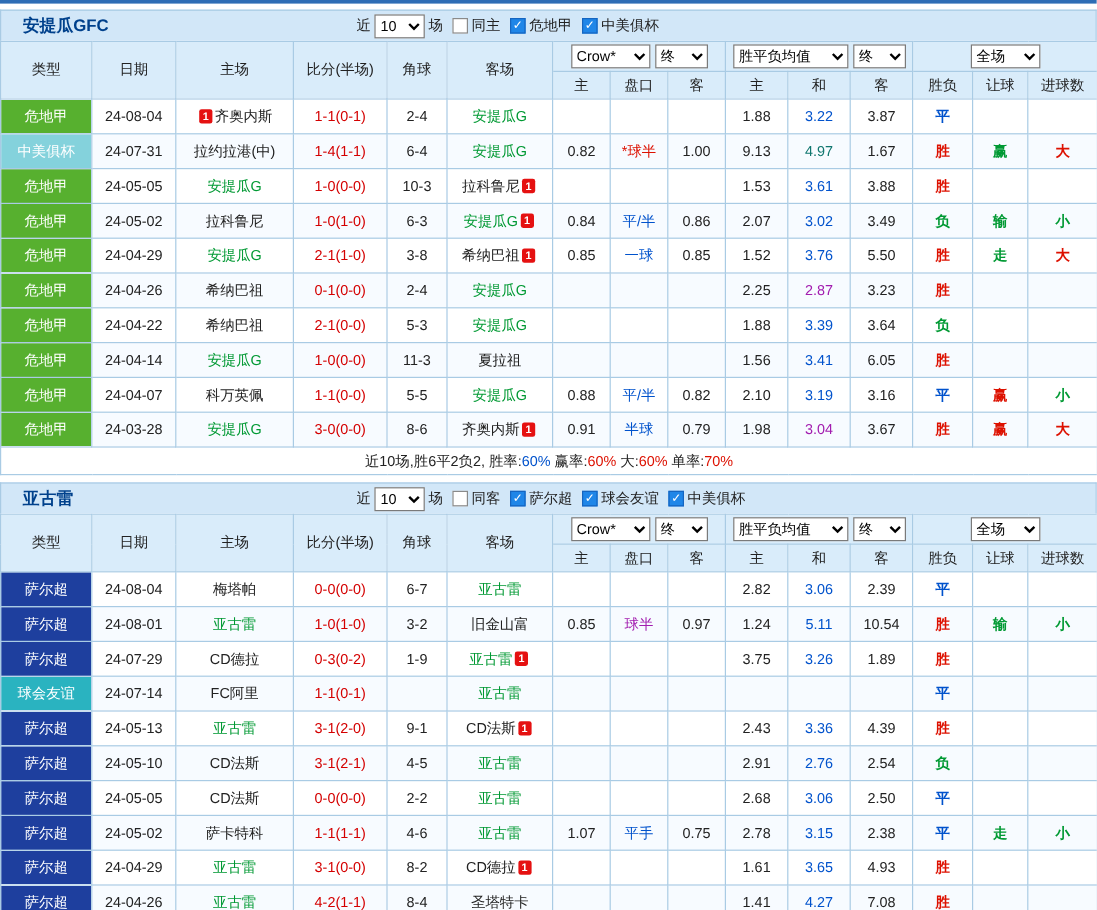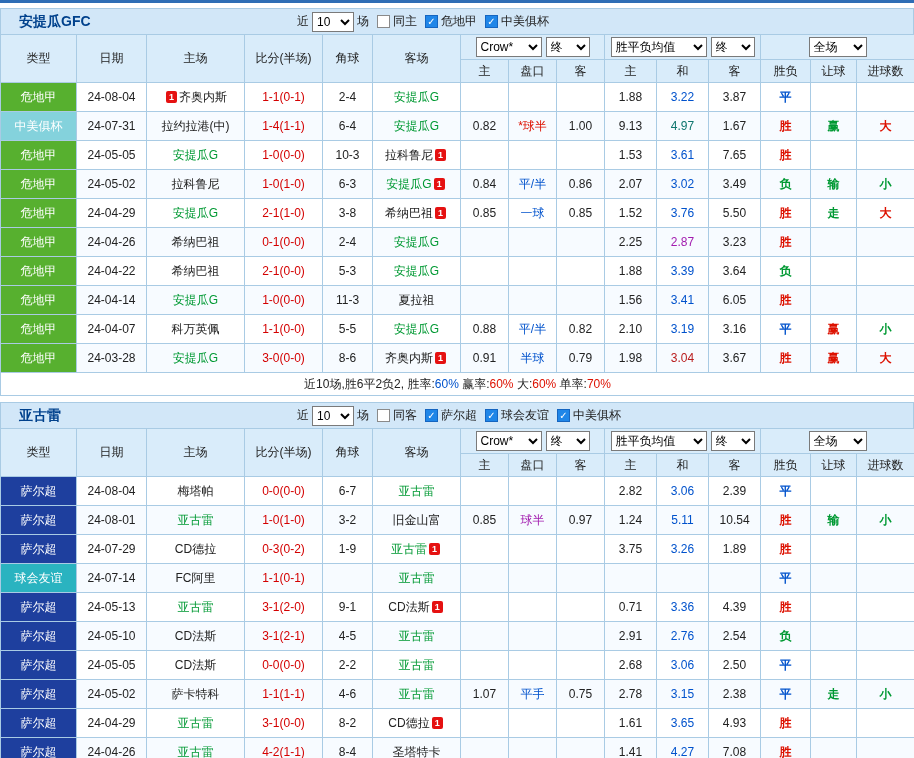--- a/index.html
+++ b/index.html
@@ -133,21 +133,21 @@
           <td>24-05-05</td>
           <td><span class="team-link subj">安提瓜G</span></td>
           <td class="score">1-0(0-0)</td>
           <td>10-3</td>
           <td><span class="team-link">拉科鲁尼<span class="badge">1</span></span></td>
           <td></td>
           <td style="color:#0052cc"></td>
           <td></td>
           <td>1.53</td>
           <td style="color:#0052cc">3.61</td>
-          <td>7.65</td>
+          <td>3.88</td>
           <td class="res" style="color:#dd1100">胜</td>
           <td class="res"></td>
           <td class="res"></td>
         </tr>
         <tr>
           <td class="league-cell" style="background:#57b02f">危地甲</td>
           <td>24-05-02</td>
           <td><span class="team-link">拉科鲁尼</span></td>
           <td class="score">1-0(1-0)</td>
           <td>6-3</td>
@@ -251,21 +251,21 @@
           <td class="league-cell" style="background:#57b02f">危地甲</td>
           <td>24-03-28</td>
           <td><span class="team-link subj">安提瓜G</span></td>
           <td class="score">3-0(0-0)</td>
           <td>8-6</td>
           <td><span class="team-link">齐奥内斯<span class="badge">1</span></span></td>
           <td>0.91</td>
           <td style="color:#0052cc">半球</td>
           <td>0.79</td>
           <td>1.98</td>
-          <td style="color:#b91c1c">3.04</td>
+          <td style="color:#a21caf">3.04</td>
           <td>3.67</td>
           <td class="res" style="color:#dd1100">胜</td>
           <td class="res" style="color:#dd1100">赢</td>
           <td class="res" style="color:#dd1100">大</td>
         </tr>
       </tbody>
       <tfoot>
         <tr>
           <td colspan="15"><span class="seg" style="color: rgb(34, 34, 34);">近10场,胜6平2负2, 胜率:</span><span class="seg" style="color: rgb(0, 82, 204);">60%</span><span class="seg" style="color: rgb(34, 34, 34);"> 赢率:</span><span class="seg" style="color: rgb(221, 17, 0);">60%</span><span class="seg" style="color: rgb(34, 34, 34);"> 大:</span><span class="seg" style="color: rgb(221, 17, 0);">60%</span><span class="seg" style="color: rgb(34, 34, 34);"> 单率:</span><span class="seg" style="color: rgb(221, 17, 0);">70%</span></td>
         </tr>
@@ -403,21 +403,21 @@
         <tr>
           <td class="league-cell" style="background:#1e3f9e">萨尔超</td>
           <td>24-05-13</td>
           <td><span class="team-link subj">亚古雷</span></td>
           <td class="score">3-1(2-0)</td>
           <td>9-1</td>
           <td><span class="team-link">CD法斯<span class="badge">1</span></span></td>
           <td></td>
           <td style="color:#0052cc"></td>
           <td></td>
-          <td>0.71</td>
+          <td>2.43</td>
           <td style="color:#0052cc">3.36</td>
           <td>4.39</td>
           <td class="res" style="color:#dd1100">胜</td>
           <td class="res"></td>
           <td class="res"></td>
         </tr>
         <tr>
           <td class="league-cell" style="background:#1e3f9e">萨尔超</td>
           <td>24-05-10</td>
           <td><span class="team-link">CD法斯</span></td>

